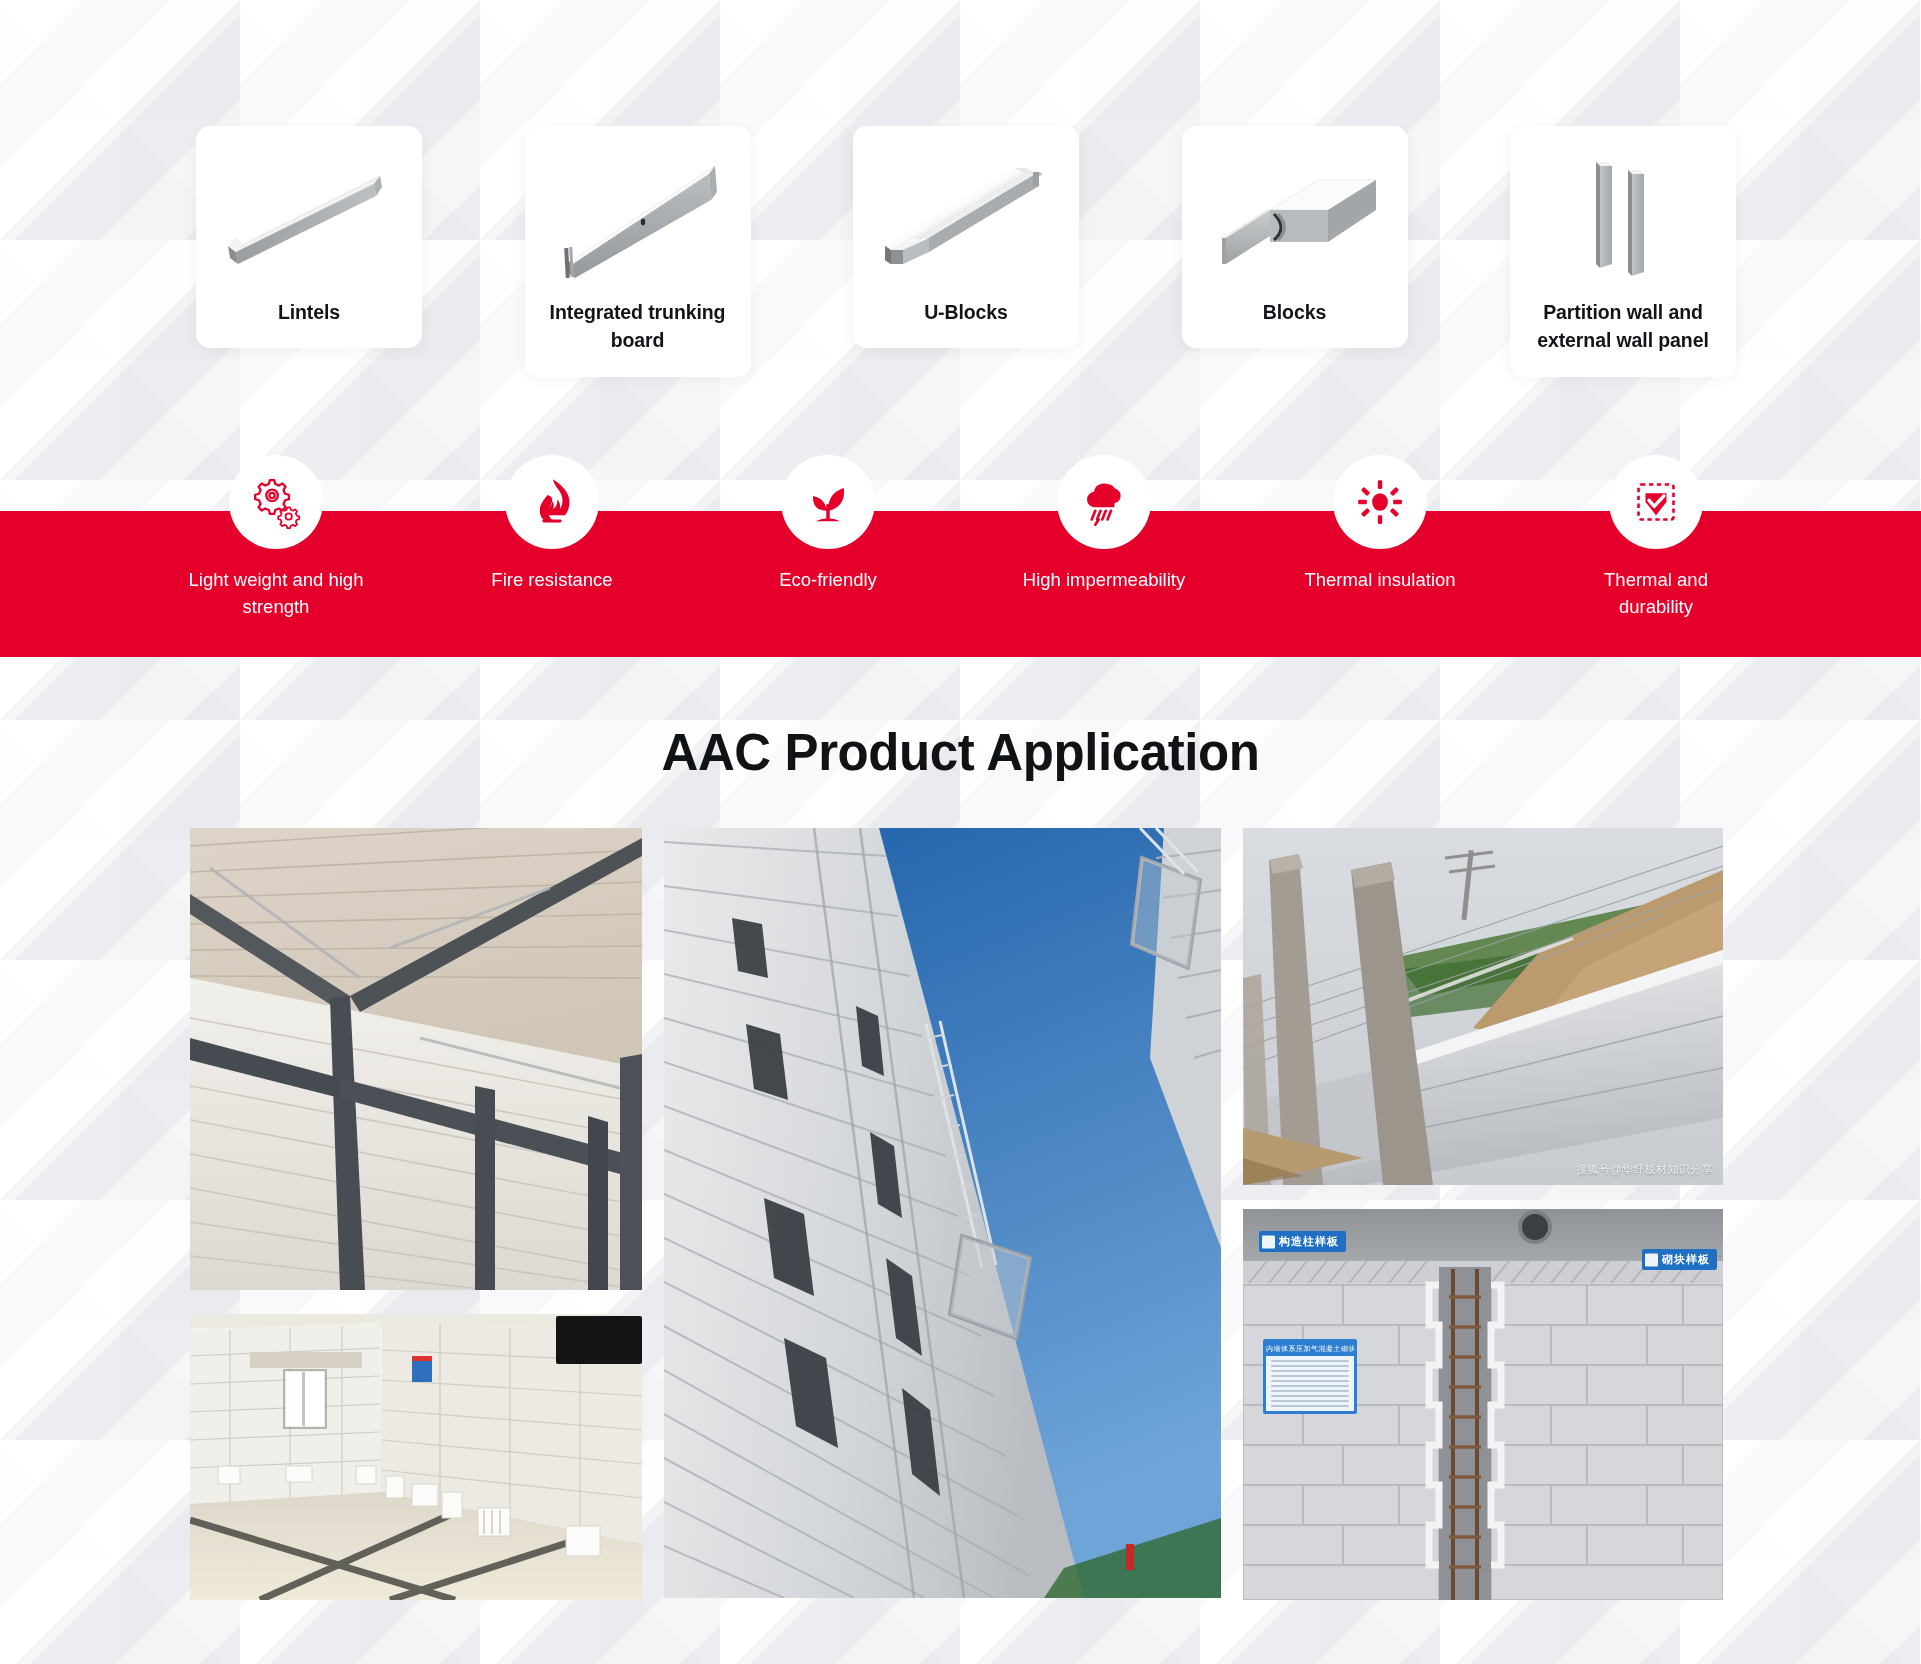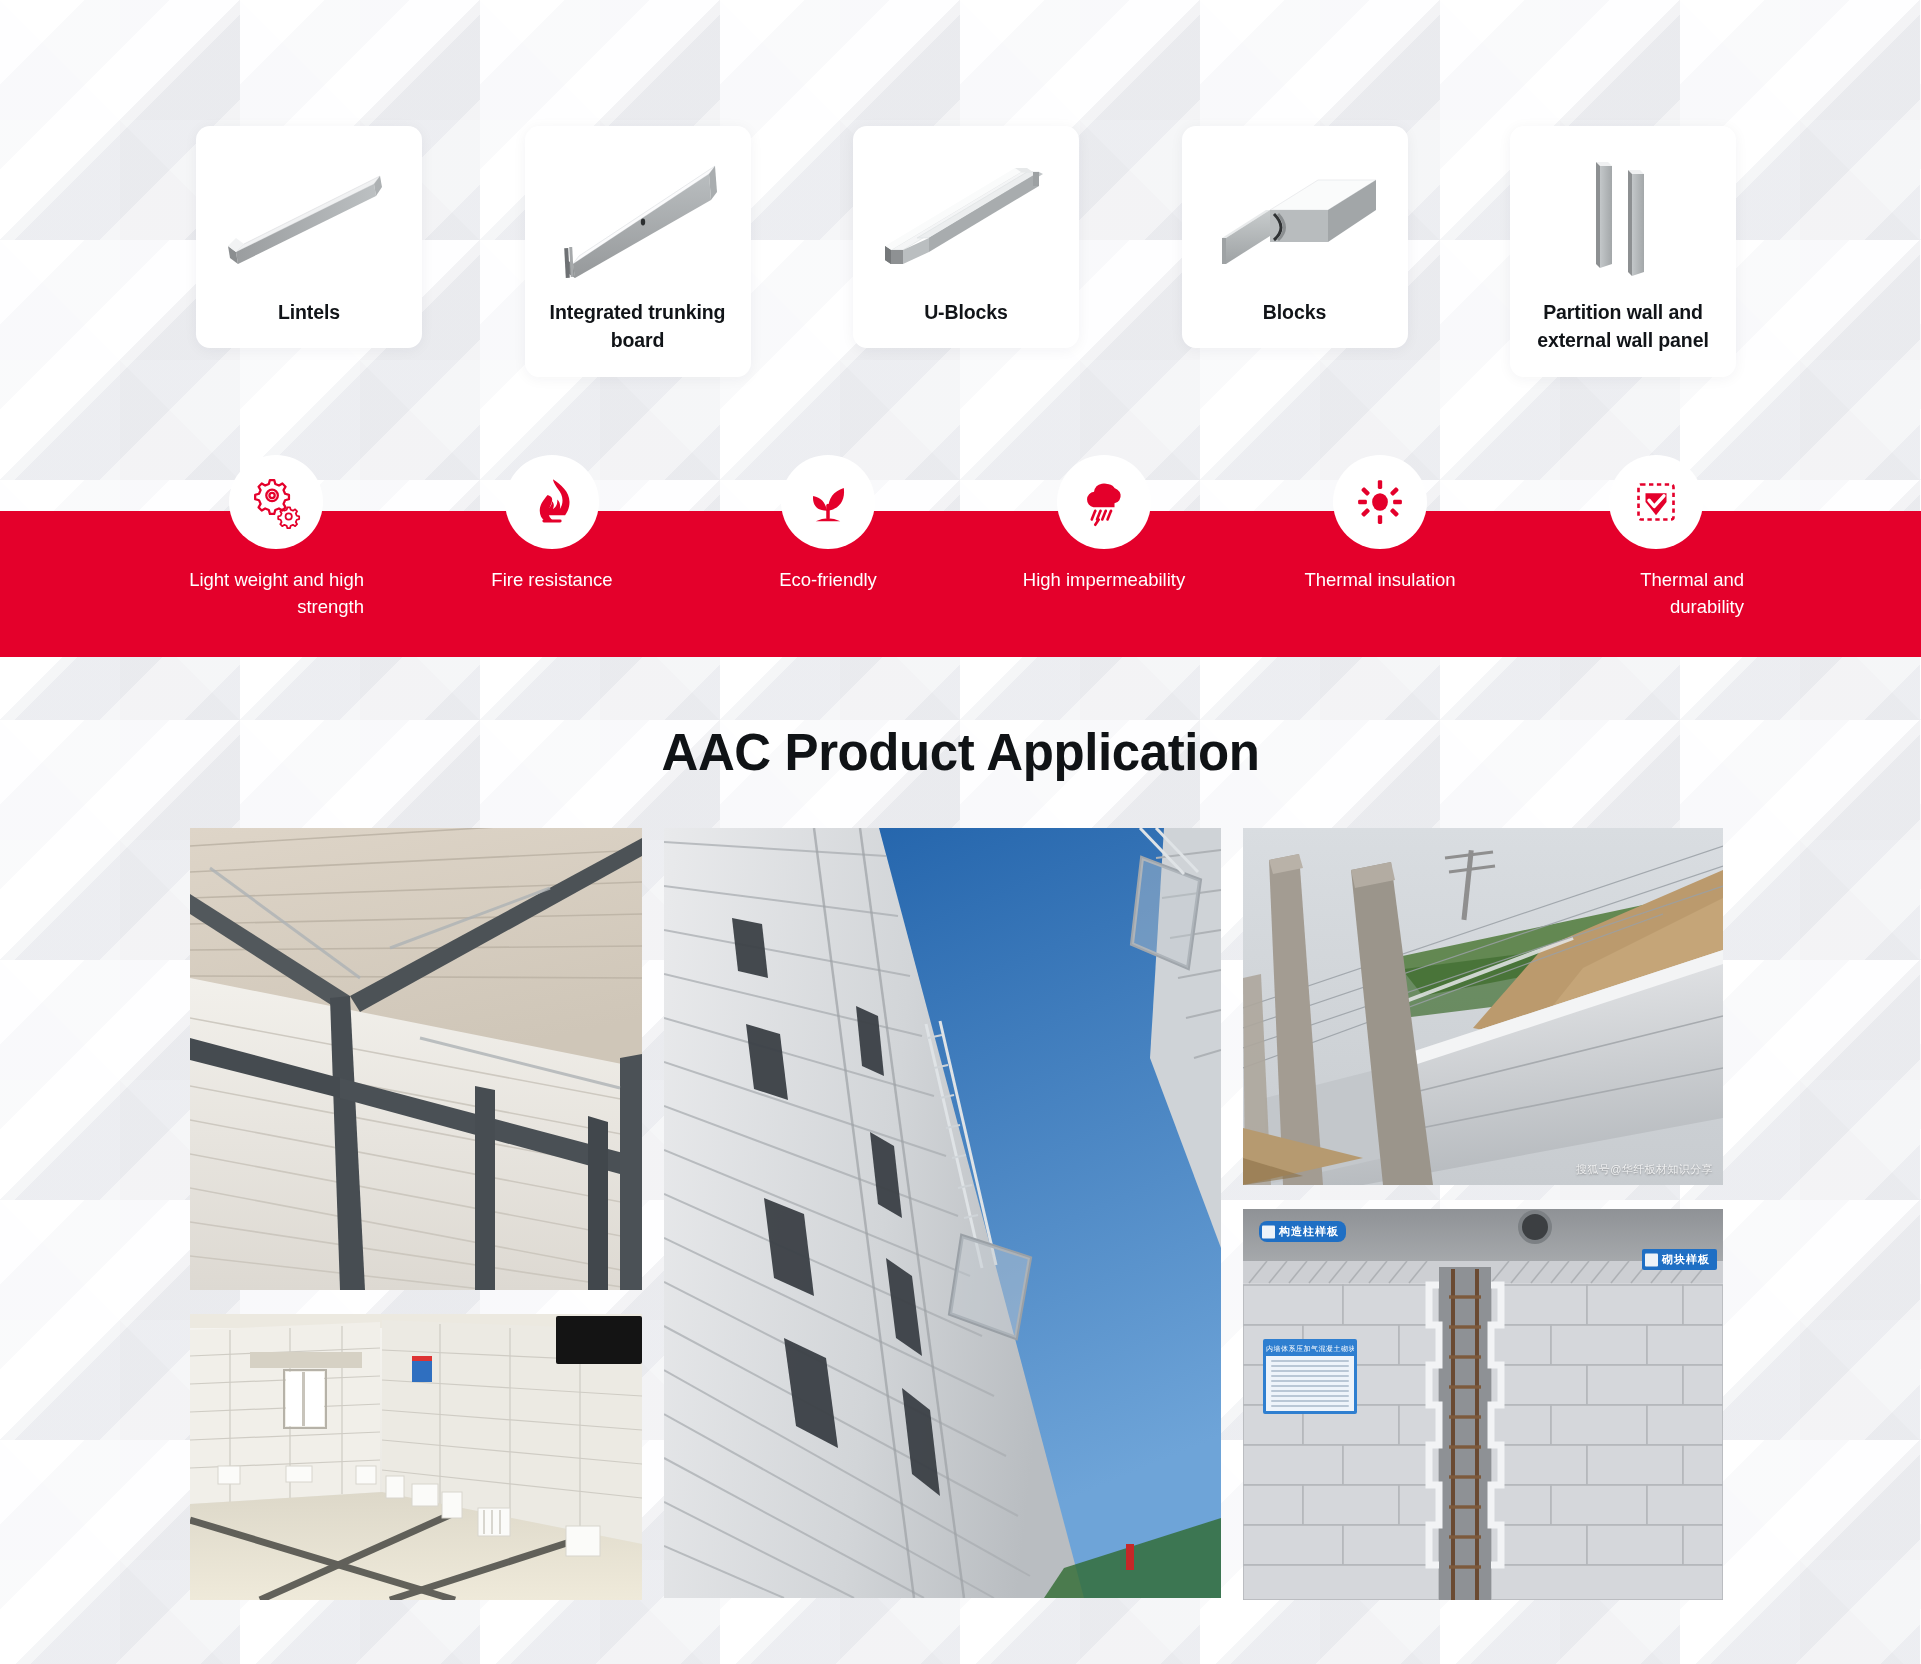--- a/index.html
+++ b/index.html
@@ -116,21 +116,21 @@
     background: #ffffff;
     display: flex;
     align-items: center;
     justify-content: center;
     margin-bottom: 18px;
   }
   .feature-bubble svg { width: 56px; height: 56px; display: block; }
   .feature-label {
     font-size: 18.5px;
     color: #ffffff;
-    text-align: right;
+    text-align: center;
     line-height: 1.45;
   }
 
   
   .section-title {
     position: absolute;
     top: 723px;
     left: 0;
     width: 1921px;
     text-align: center;
@@ -834,21 +834,21 @@
                 <line x1="206" y1="178" x2="238" y2="178"></line>
               <line x1="206" y1="208" x2="238" y2="208"></line>
                 <line x1="206" y1="238" x2="238" y2="238"></line>
               <line x1="206" y1="268" x2="238" y2="268"></line>
                 <line x1="206" y1="298" x2="238" y2="298"></line>
               <line x1="206" y1="328" x2="238" y2="328"></line>
                 <line x1="206" y1="358" x2="238" y2="358"></line>
             </g>
           </svg>
 
-          <div class="sign" style="left:16px; top:12px;border-radius:8px;">构造柱样板</div>
+          <div class="sign" style="left:16px; top:22px;">构造柱样板</div>
 
           <div class="sign" style="right:6px; top:40px;">砌块样板</div>
 
           <div class="placard" style="left:20px; top:130px; width:94px;">
             <div class="pl-title">内墙体系压加气混凝土砌块施工样板</div>
             <div class="pl-lines">
               <i></i>
                 <i></i>
                 <i></i>
                 <i></i>

